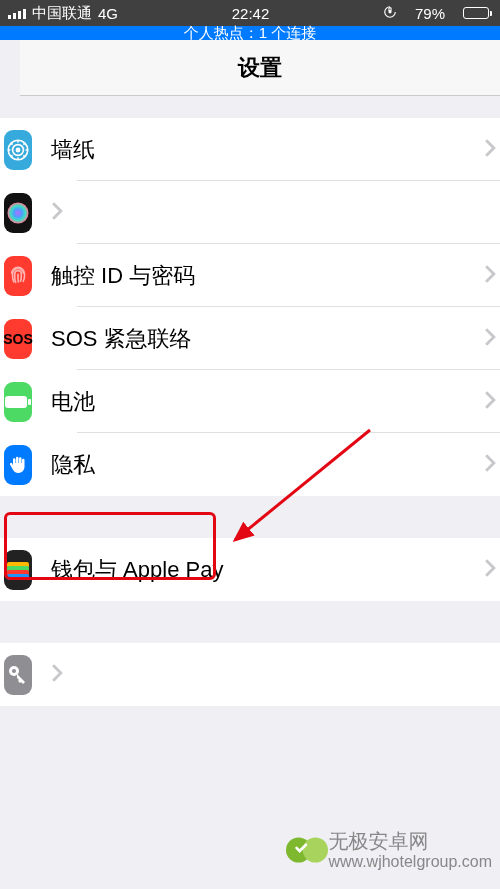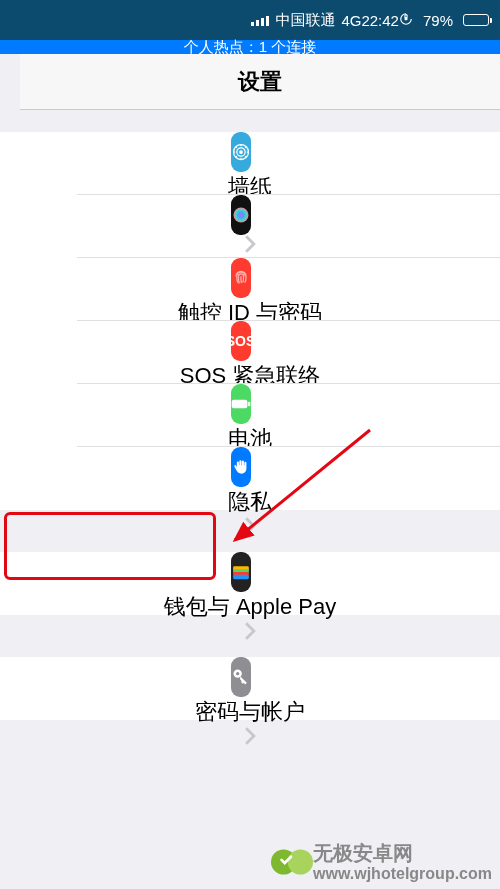--- a/index.html
+++ b/index.html
@@ -5,32 +5,32 @@
     * { margin: 0; padding: 0; box-sizing: border-box; }
     body {
       width: 500px;
       height: 889px;
       font-family: -apple-system, "Helvetica Neue", sans-serif;
       background: #efeff4;
       overflow: hidden;
       position: relative;
     }
     .status-bar {
-      height: 40px;
-      background: #0c4a6e;
+      height: 26px;
+      background: #404040;
       color: #fff;
       display: flex;
       align-items: center;
-      justify-content: flex-end;
+      justify-content: space-between;
       padding: 0 8px;
       font-size: 15px;
       font-weight: 500;
     }
     .status-left { display: flex; align-items: center; gap: 6px; }
-    .status-right { display: flex; align-items: center; gap: 10px; }
+    .status-right { display: flex; align-items: center; gap: 18px; }
     .signal-bars { display: inline-flex; gap: 2px; align-items: flex-end; height: 12px; }
     .signal-bars span { width: 3px; background: #fff; display: inline-block; }
     .signal-bars span:nth-child(1) { height: 4px; }
     .signal-bars span:nth-child(2) { height: 6px; }
     .signal-bars span:nth-child(3) { height: 8px; }
     .signal-bars span:nth-child(4) { height: 10px; }
     .battery { display: inline-flex; align-items: center; }
     .battery-body { width: 26px; height: 12px; border: 1px solid #fff; border-radius: 3px; position: relative; }
     .battery-fill { background: #fff; height: 100%; border-radius: 1px; }
     .battery-tip { width: 2px; height: 5px; background: #fff; margin-left: 1px; border-radius: 0 1px 1px 0; }
@@ -55,71 +55,70 @@
       margin-left: 20px;
     }
     .list-section { background: #fff; margin-top: 22px; }
     .list-section.first { margin-top: 22px; }
     .list-section.last-partial { margin-top: 42px; }
     .list-section.middle { margin-top: 42px; }
     .list-item {
       height: 63px;
       display: flex;
       align-items: center;
-      padding: 0 18px;
+      padding: 0 4px;
       background: #fff;
       position: relative;
-      flex-direction: column;
     }
     .list-item::after {
       content: "";
       position: absolute;
       left: 77px;
       right: 0;
       bottom: 0;
       height: 1px;
       background: #e0e0e2;
     }
     .list-item:last-child::after { display: none; }
     .icon-box {
-      width: 20px;
+      width: 28px;
       height: 40px;
       border-radius: 9px;
       display: flex;
       align-items: center;
       justify-content: center;
       margin-right: 19px;
       flex-shrink: 0;
-      color: #ffffff;
+      color: #000000;
     }
     .item-label {
       flex: 1;
       font-size: 22px;
       color: #000;
     }
     .chevron { color: #c7c7cc; }
     .highlight-box {
       position: absolute;
       border: 3px solid #e30613;
       border-radius: 6px;
       pointer-events: none;
     }
     .arrow-annotation {
       position: absolute;
       pointer-events: none;
     }
     .watermark {
       position: absolute;
-      bottom: 6px;
+      bottom: 18px;
       right: 8px;
       display: flex;
       align-items: center;
       color: #888;
       font-size: 20px;
-      font-weight: 700;
+      font-weight: 400;
     }
     .watermark-logo {
       width: 42px;
       height: 42px;
     }
   </style>
 </head>
 <body>
 
 <div class="status-bar">
@@ -258,21 +257,20 @@
 
 <div class="list-section last-partial">
   <div class="list-item">
     <div class="icon-box" style="background:#8e8e93">
       <svg width="24" height="24" viewBox="0 0 24 24" fill="#fff">
           <circle cx="8" cy="8" r="5"></circle>
           <circle cx="8" cy="8" r="2" fill="#8e8e93"></circle>
           <path d="M11 11l8 8-2 2-2-2-1 1-2-2 1-1-2-2"></path>
         </svg>
     </div>
-    <div class="item-label">密码与帐户</div>
     <span class="chevron"><svg width="12" height="18" viewBox="0 0 8 14" fill="none" stroke="#c7c7cc" stroke-width="2.2">
           <path d="M1 1l6 6-6 6"></path>
         </svg></span>
   </div>
 </div>
 
 <div class="highlight-box" style="left:4px; top:512px; width:212px; height:68px;"></div>
 
 <svg class="arrow-annotation" style="left:220px; top:420px;" width="160" height="140">
   <defs>

